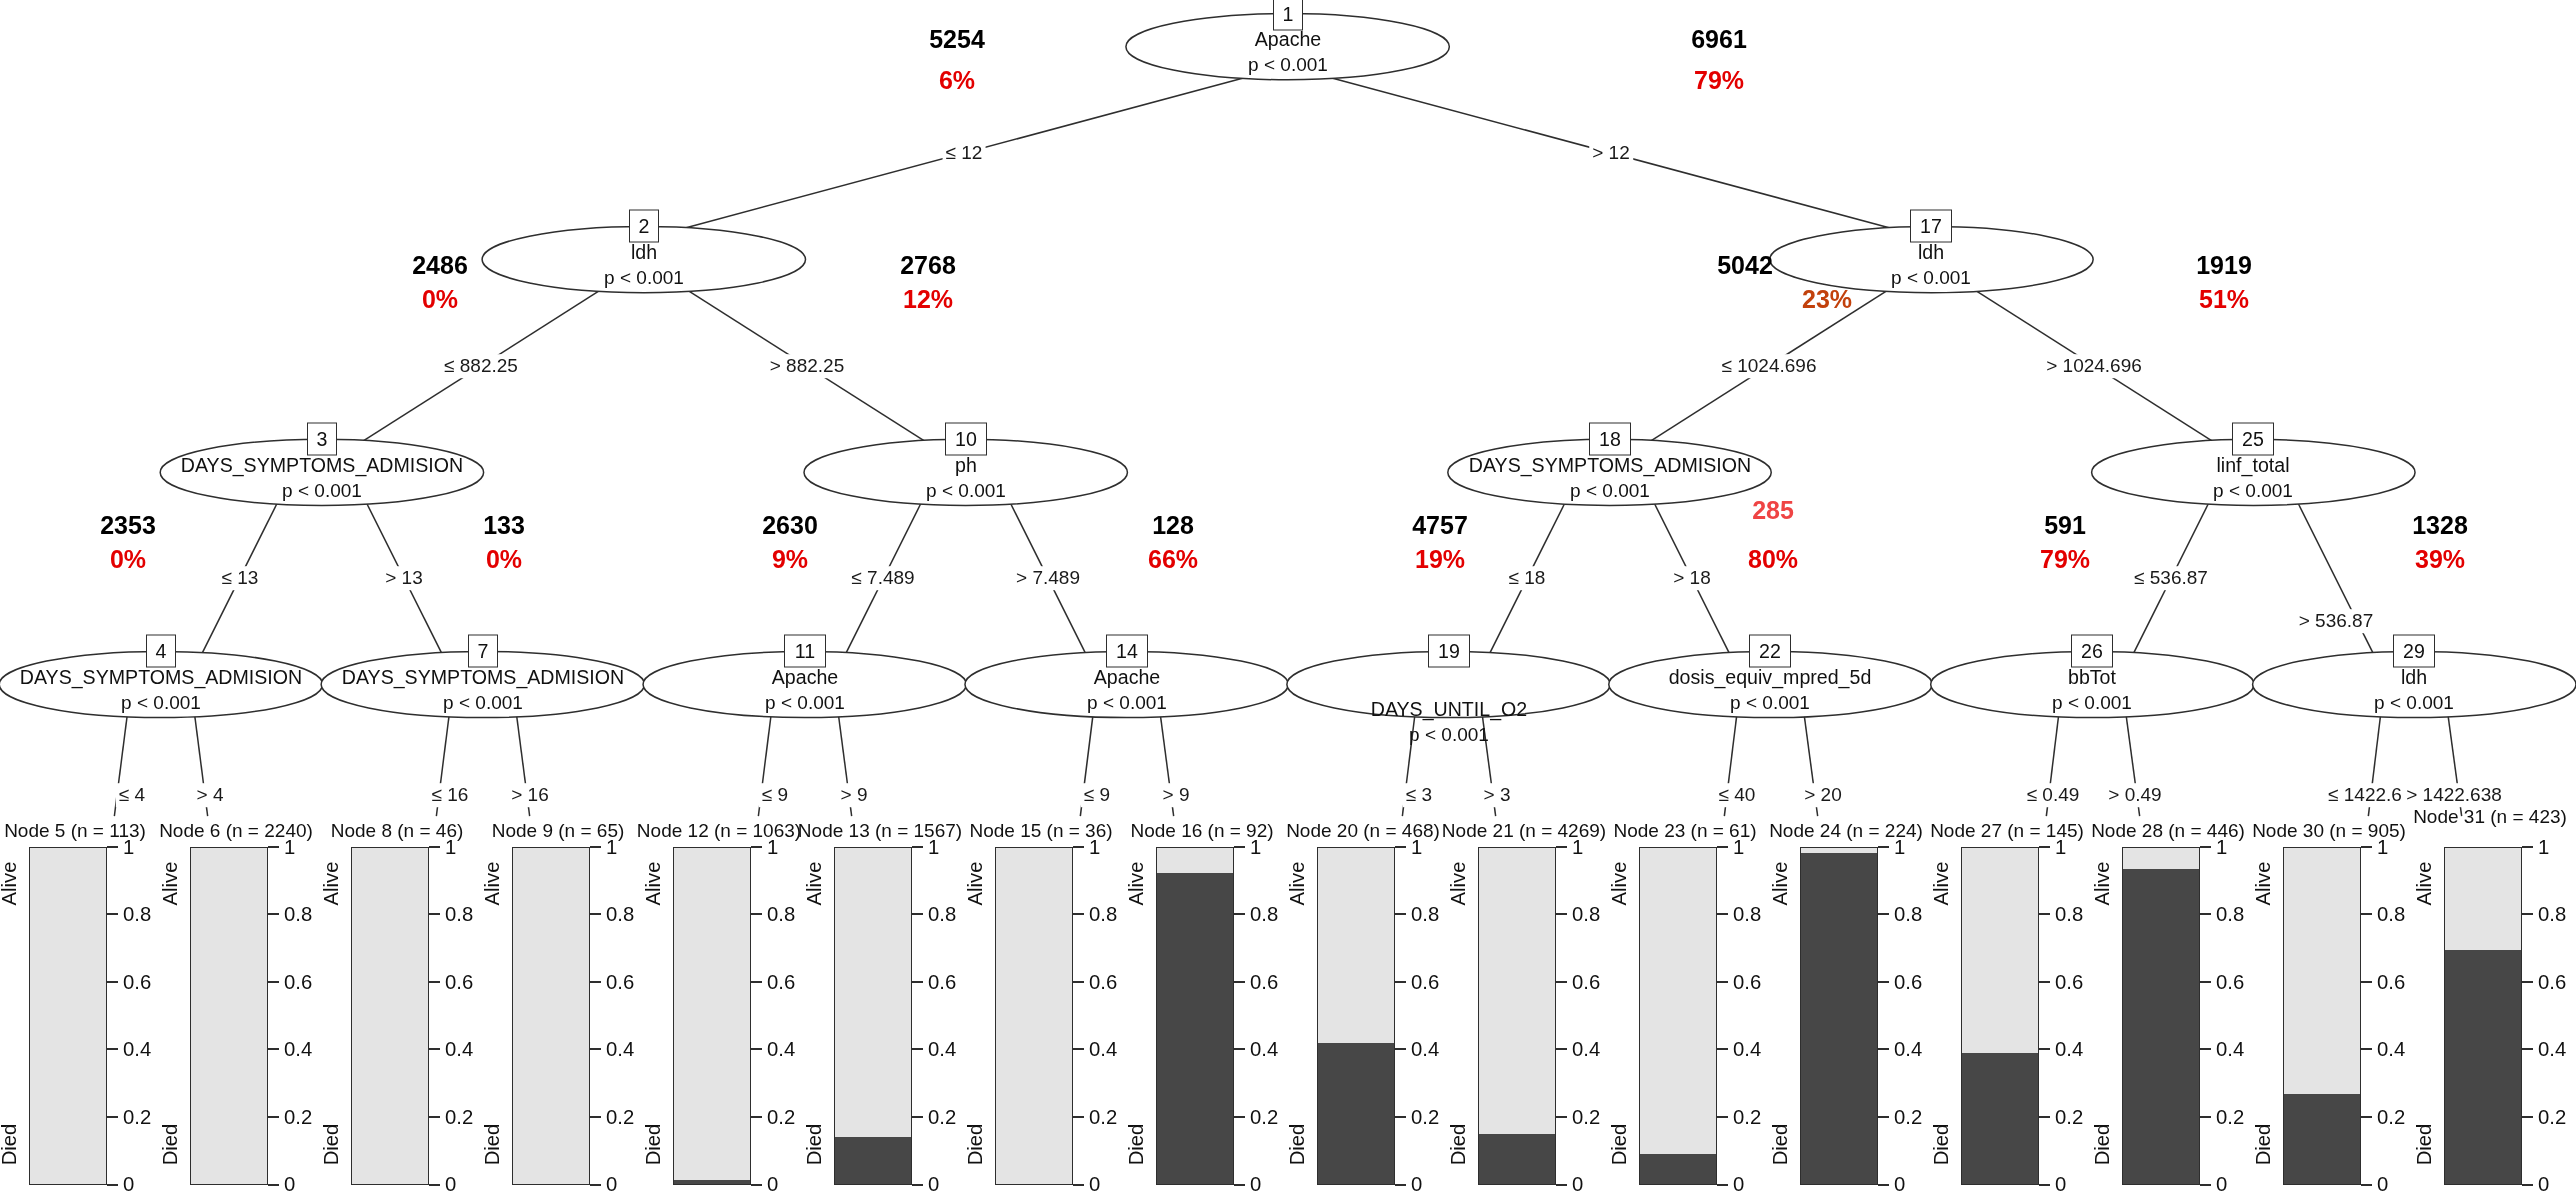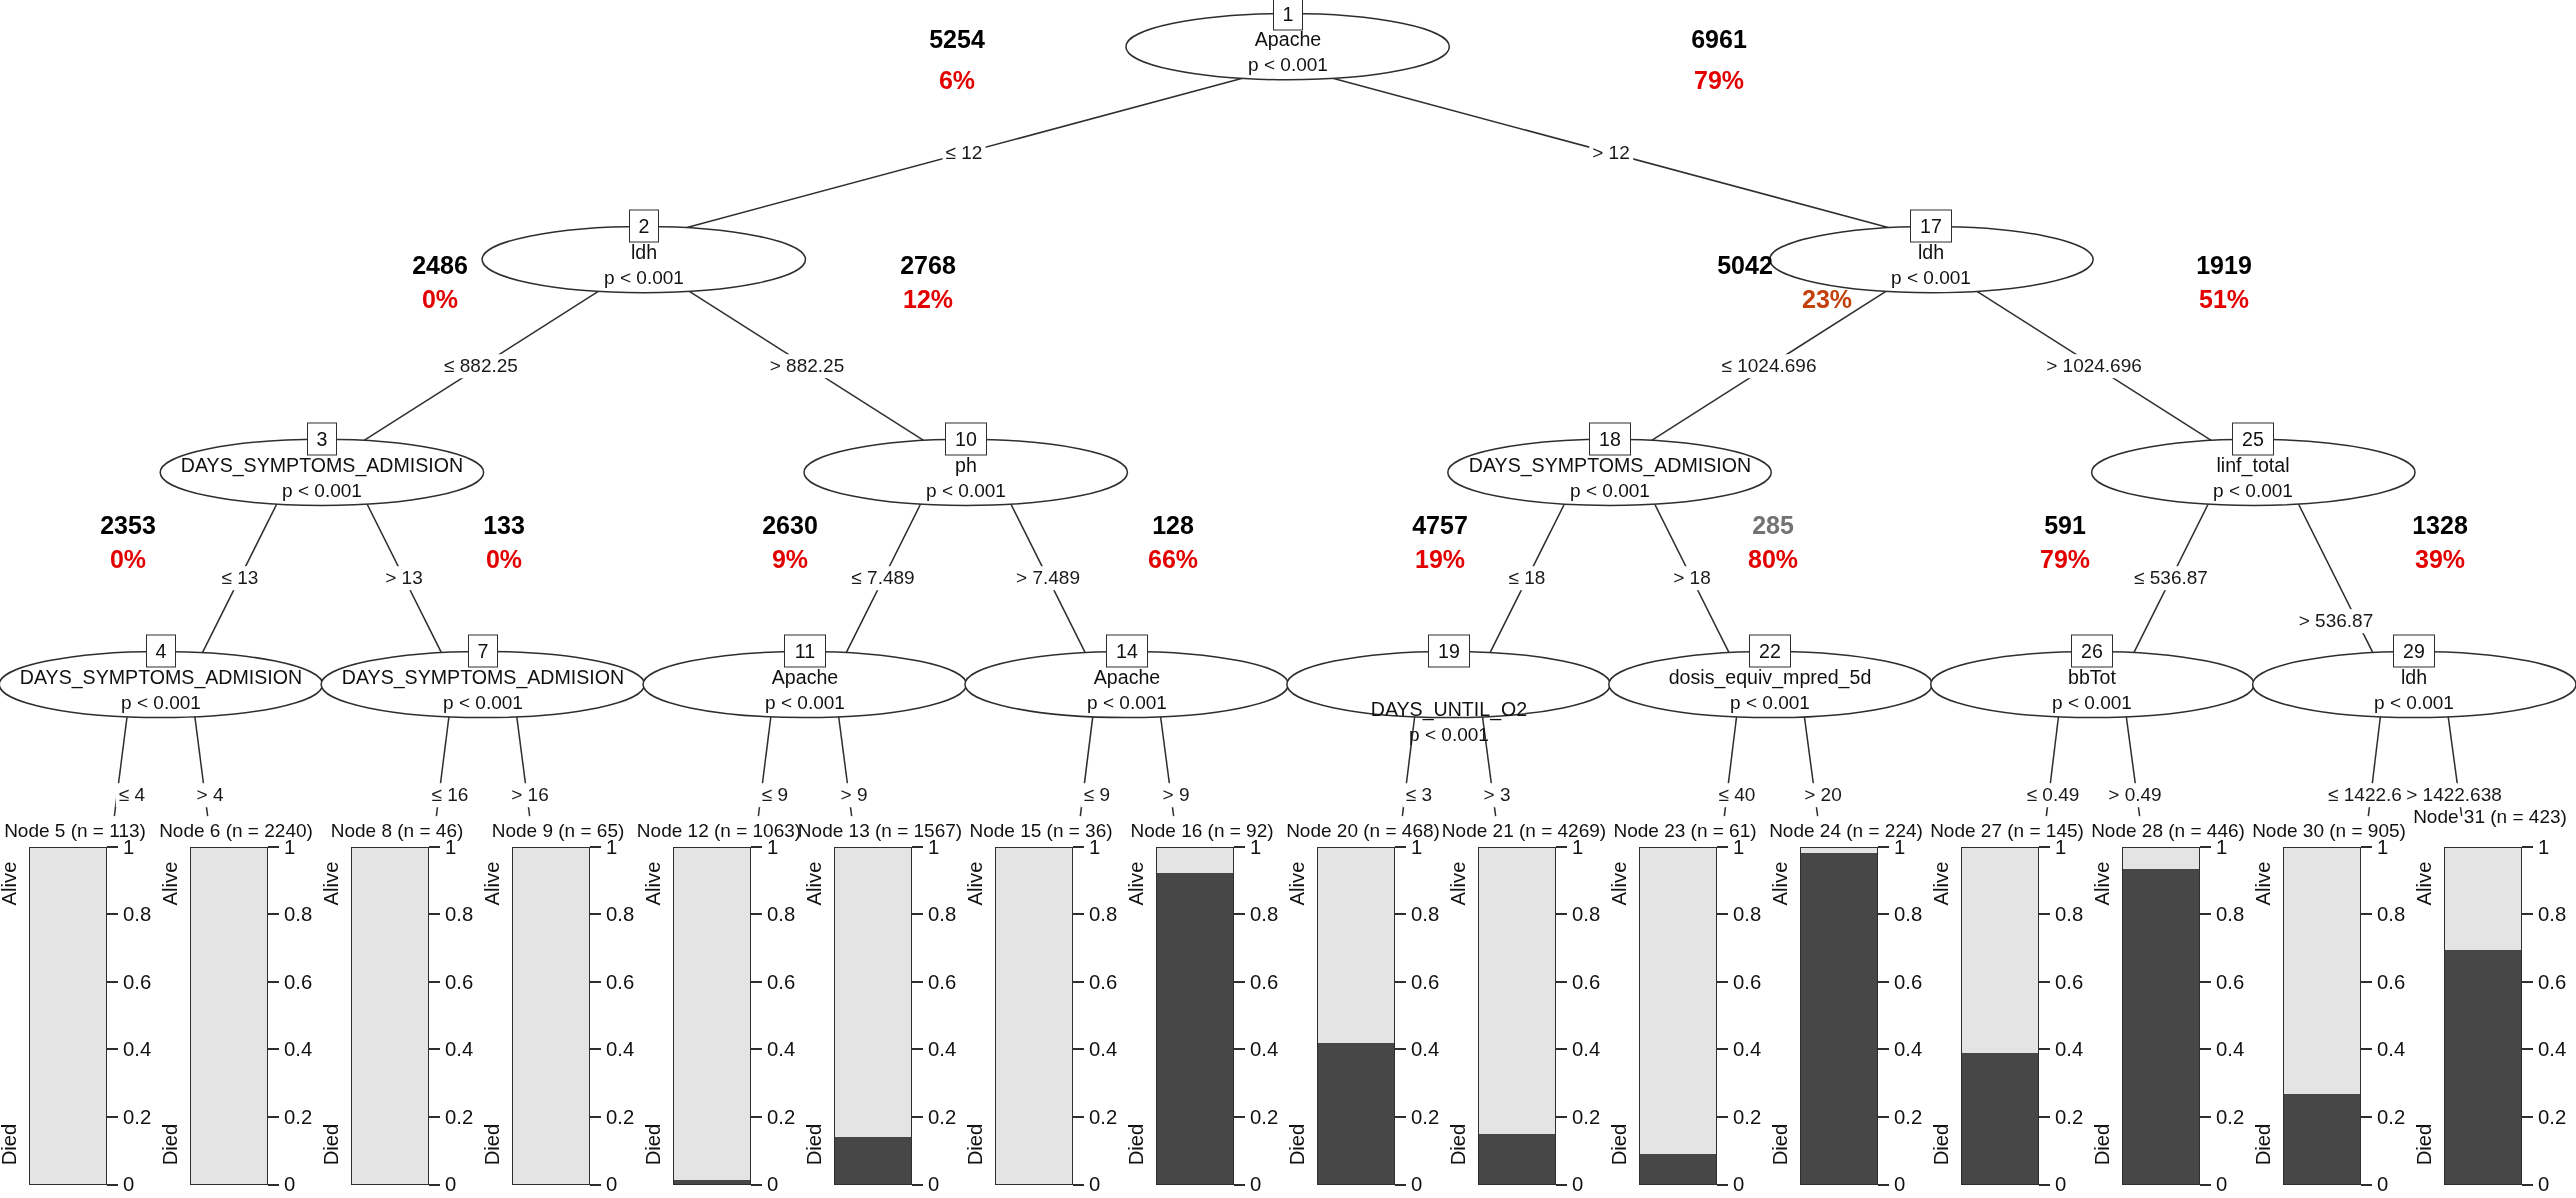--- a/index.html
+++ b/index.html
@@ -146,21 +146,21 @@
       <div class="count-label abs" style="left:790px;top:559px;color:#e30000;">9%</div>
       <div class="count-label abs" style="left:1173px;top:525px;color:#000000;">128</div>
       <div class="count-label abs" style="left:1173px;top:559px;color:#e30000;">66%</div>
       <div class="node-label abs" style="left:1610px;top:478px;width:331px;">
         <div style="font-size:19.6px;">DAYS_SYMPTOMS_ADMISION</div>
         <div style="font-size:19px;">p &lt; 0.001</div>
       </div>
       <div class="node-id abs" style="left:1610px;top:439px;width:42px;">18</div>
       <div class="count-label abs" style="left:1440px;top:525px;color:#000000;">4757</div>
       <div class="count-label abs" style="left:1440px;top:559px;color:#e30000;">19%</div>
-      <div class="count-label abs" style="left:1773px;top:525px;color:#737373;">285</div>
+      <div class="count-label abs" style="left:1773px;top:510px;color:#ef4444;">285</div>
       <div class="count-label abs" style="left:1773px;top:559px;color:#e30000;">80%</div>
       <div class="node-label abs" style="left:2253px;top:478px;width:331px;">
         <div style="font-size:19.6px;">linf_total</div>
         <div style="font-size:19px;">p &lt; 0.001</div>
       </div>
       <div class="node-id abs" style="left:2253px;top:439px;width:42px;">25</div>
       <div class="count-label abs" style="left:2065px;top:525px;color:#000000;">591</div>
       <div class="count-label abs" style="left:2065px;top:559px;color:#e30000;">79%</div>
       <div class="count-label abs" style="left:2440px;top:525px;color:#000000;">1328</div>
       <div class="count-label abs" style="left:2440px;top:559px;color:#e30000;">39%</div>

